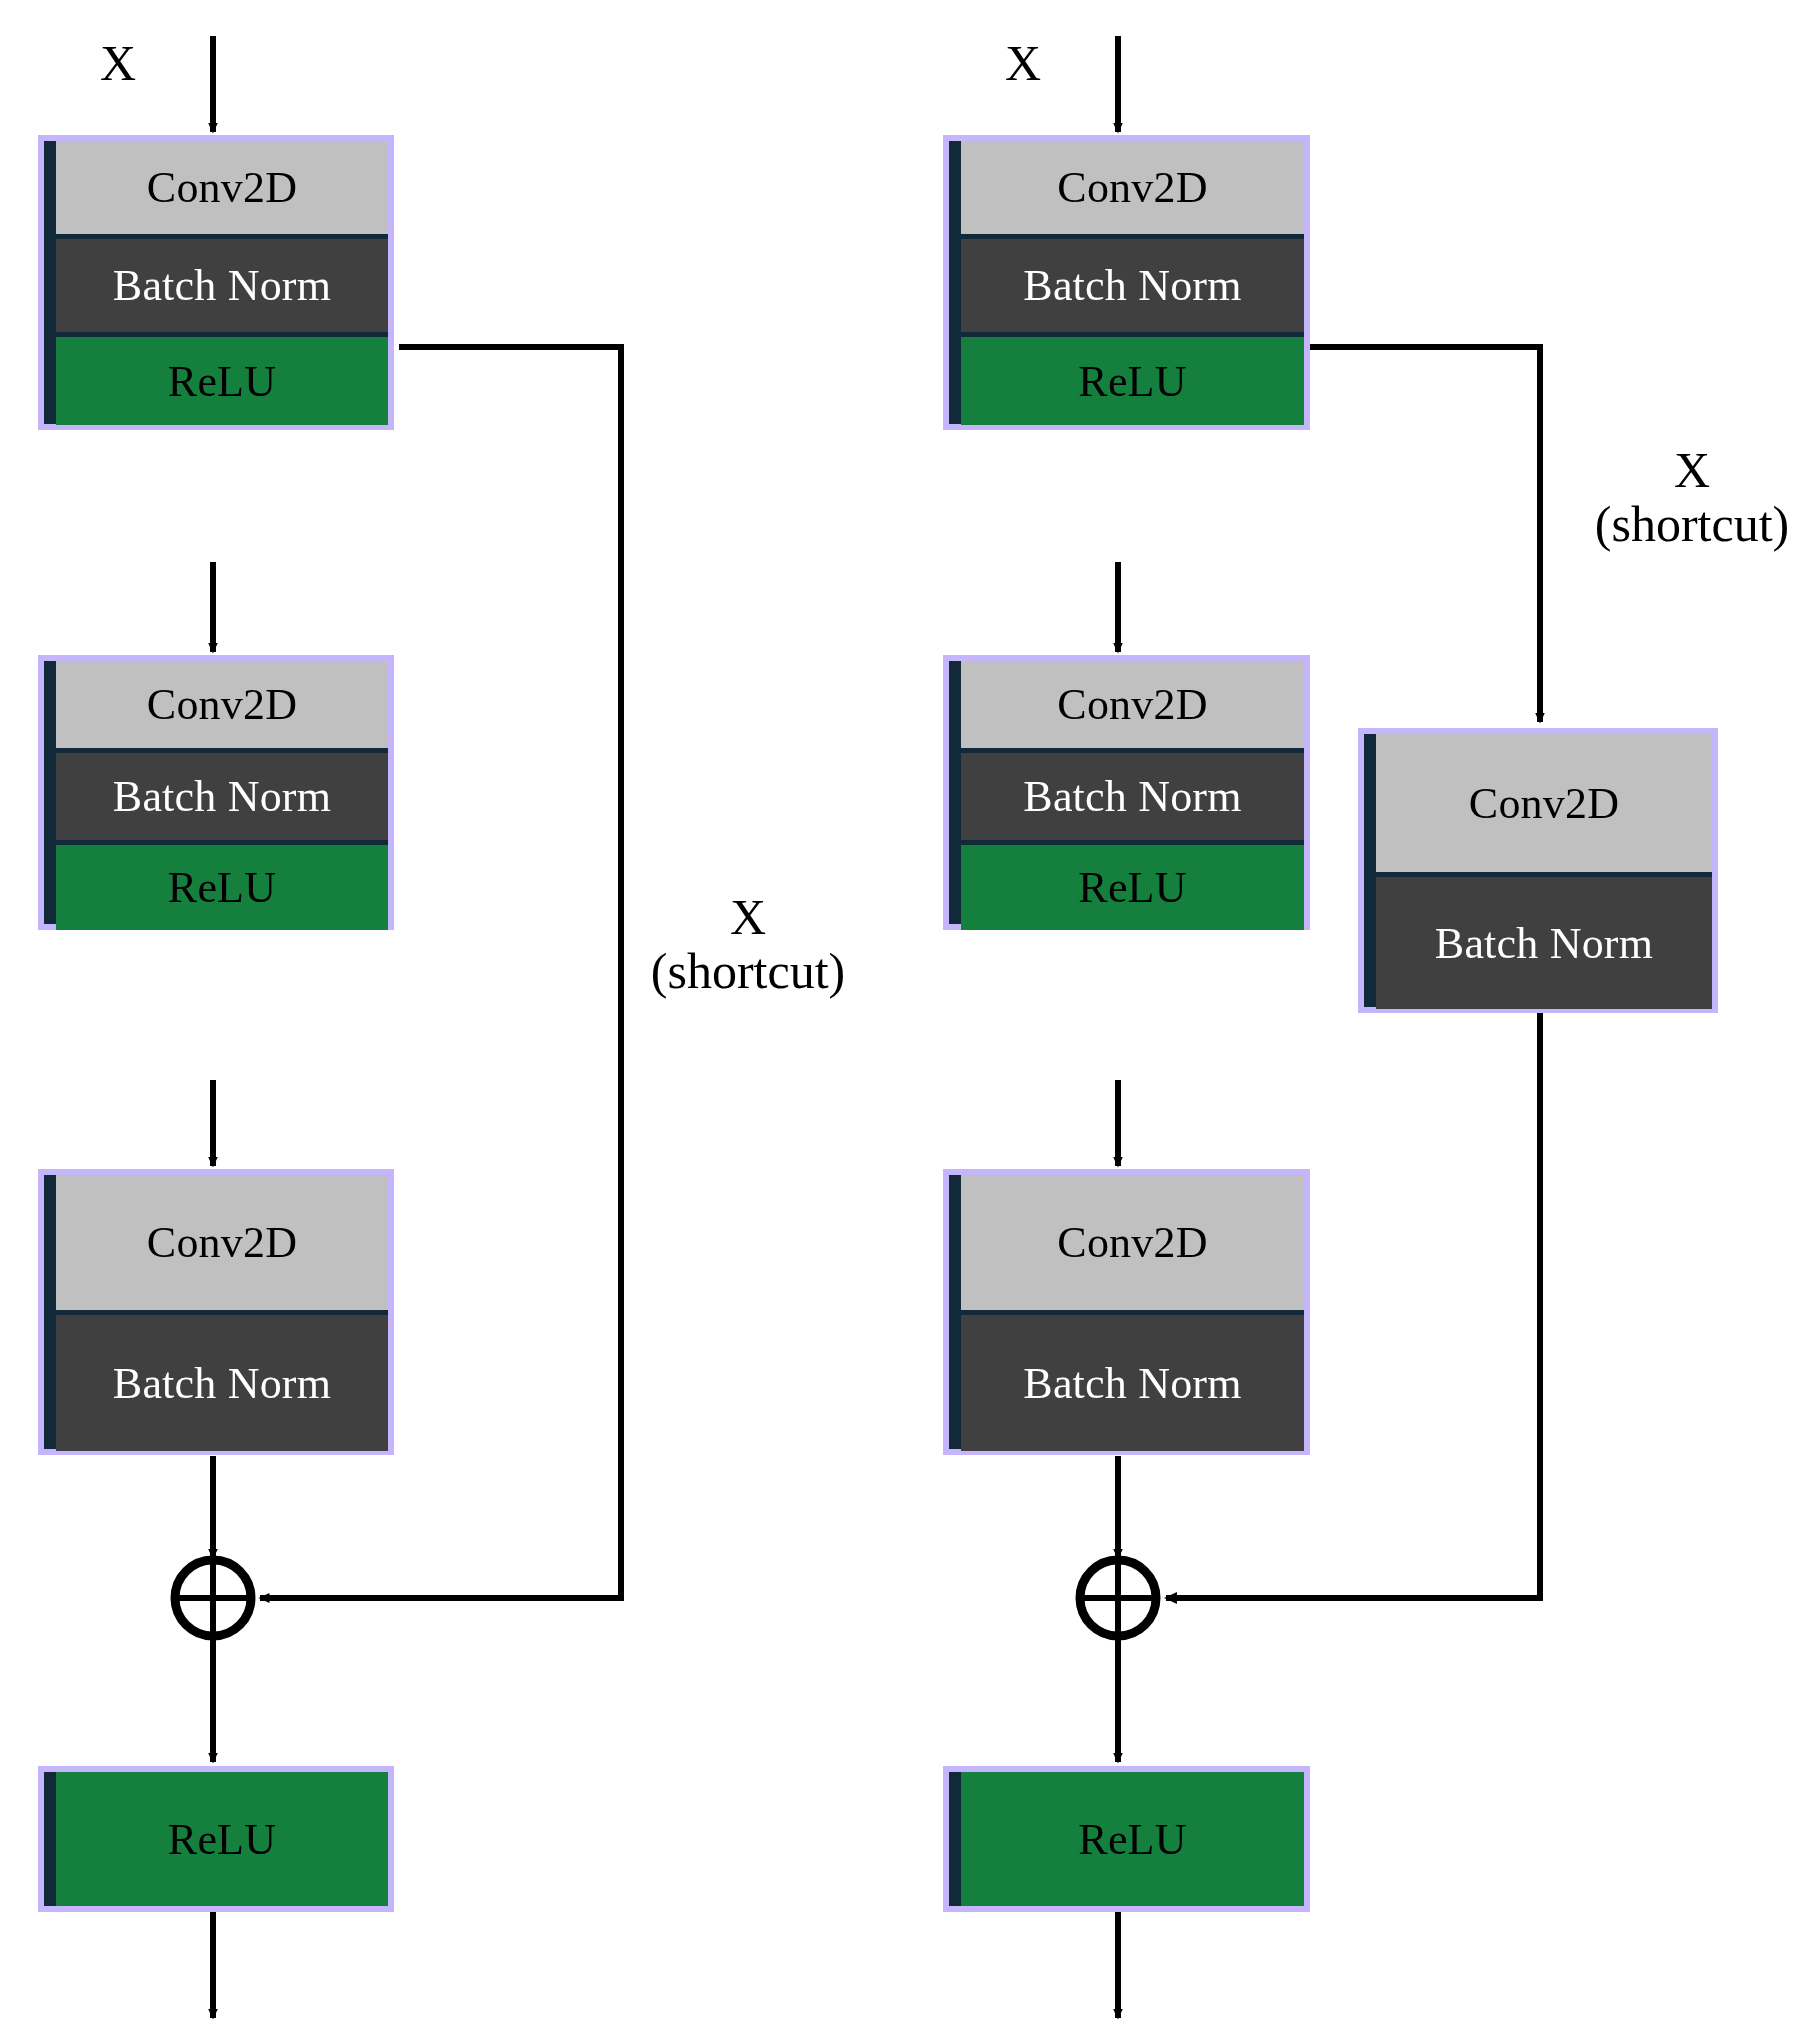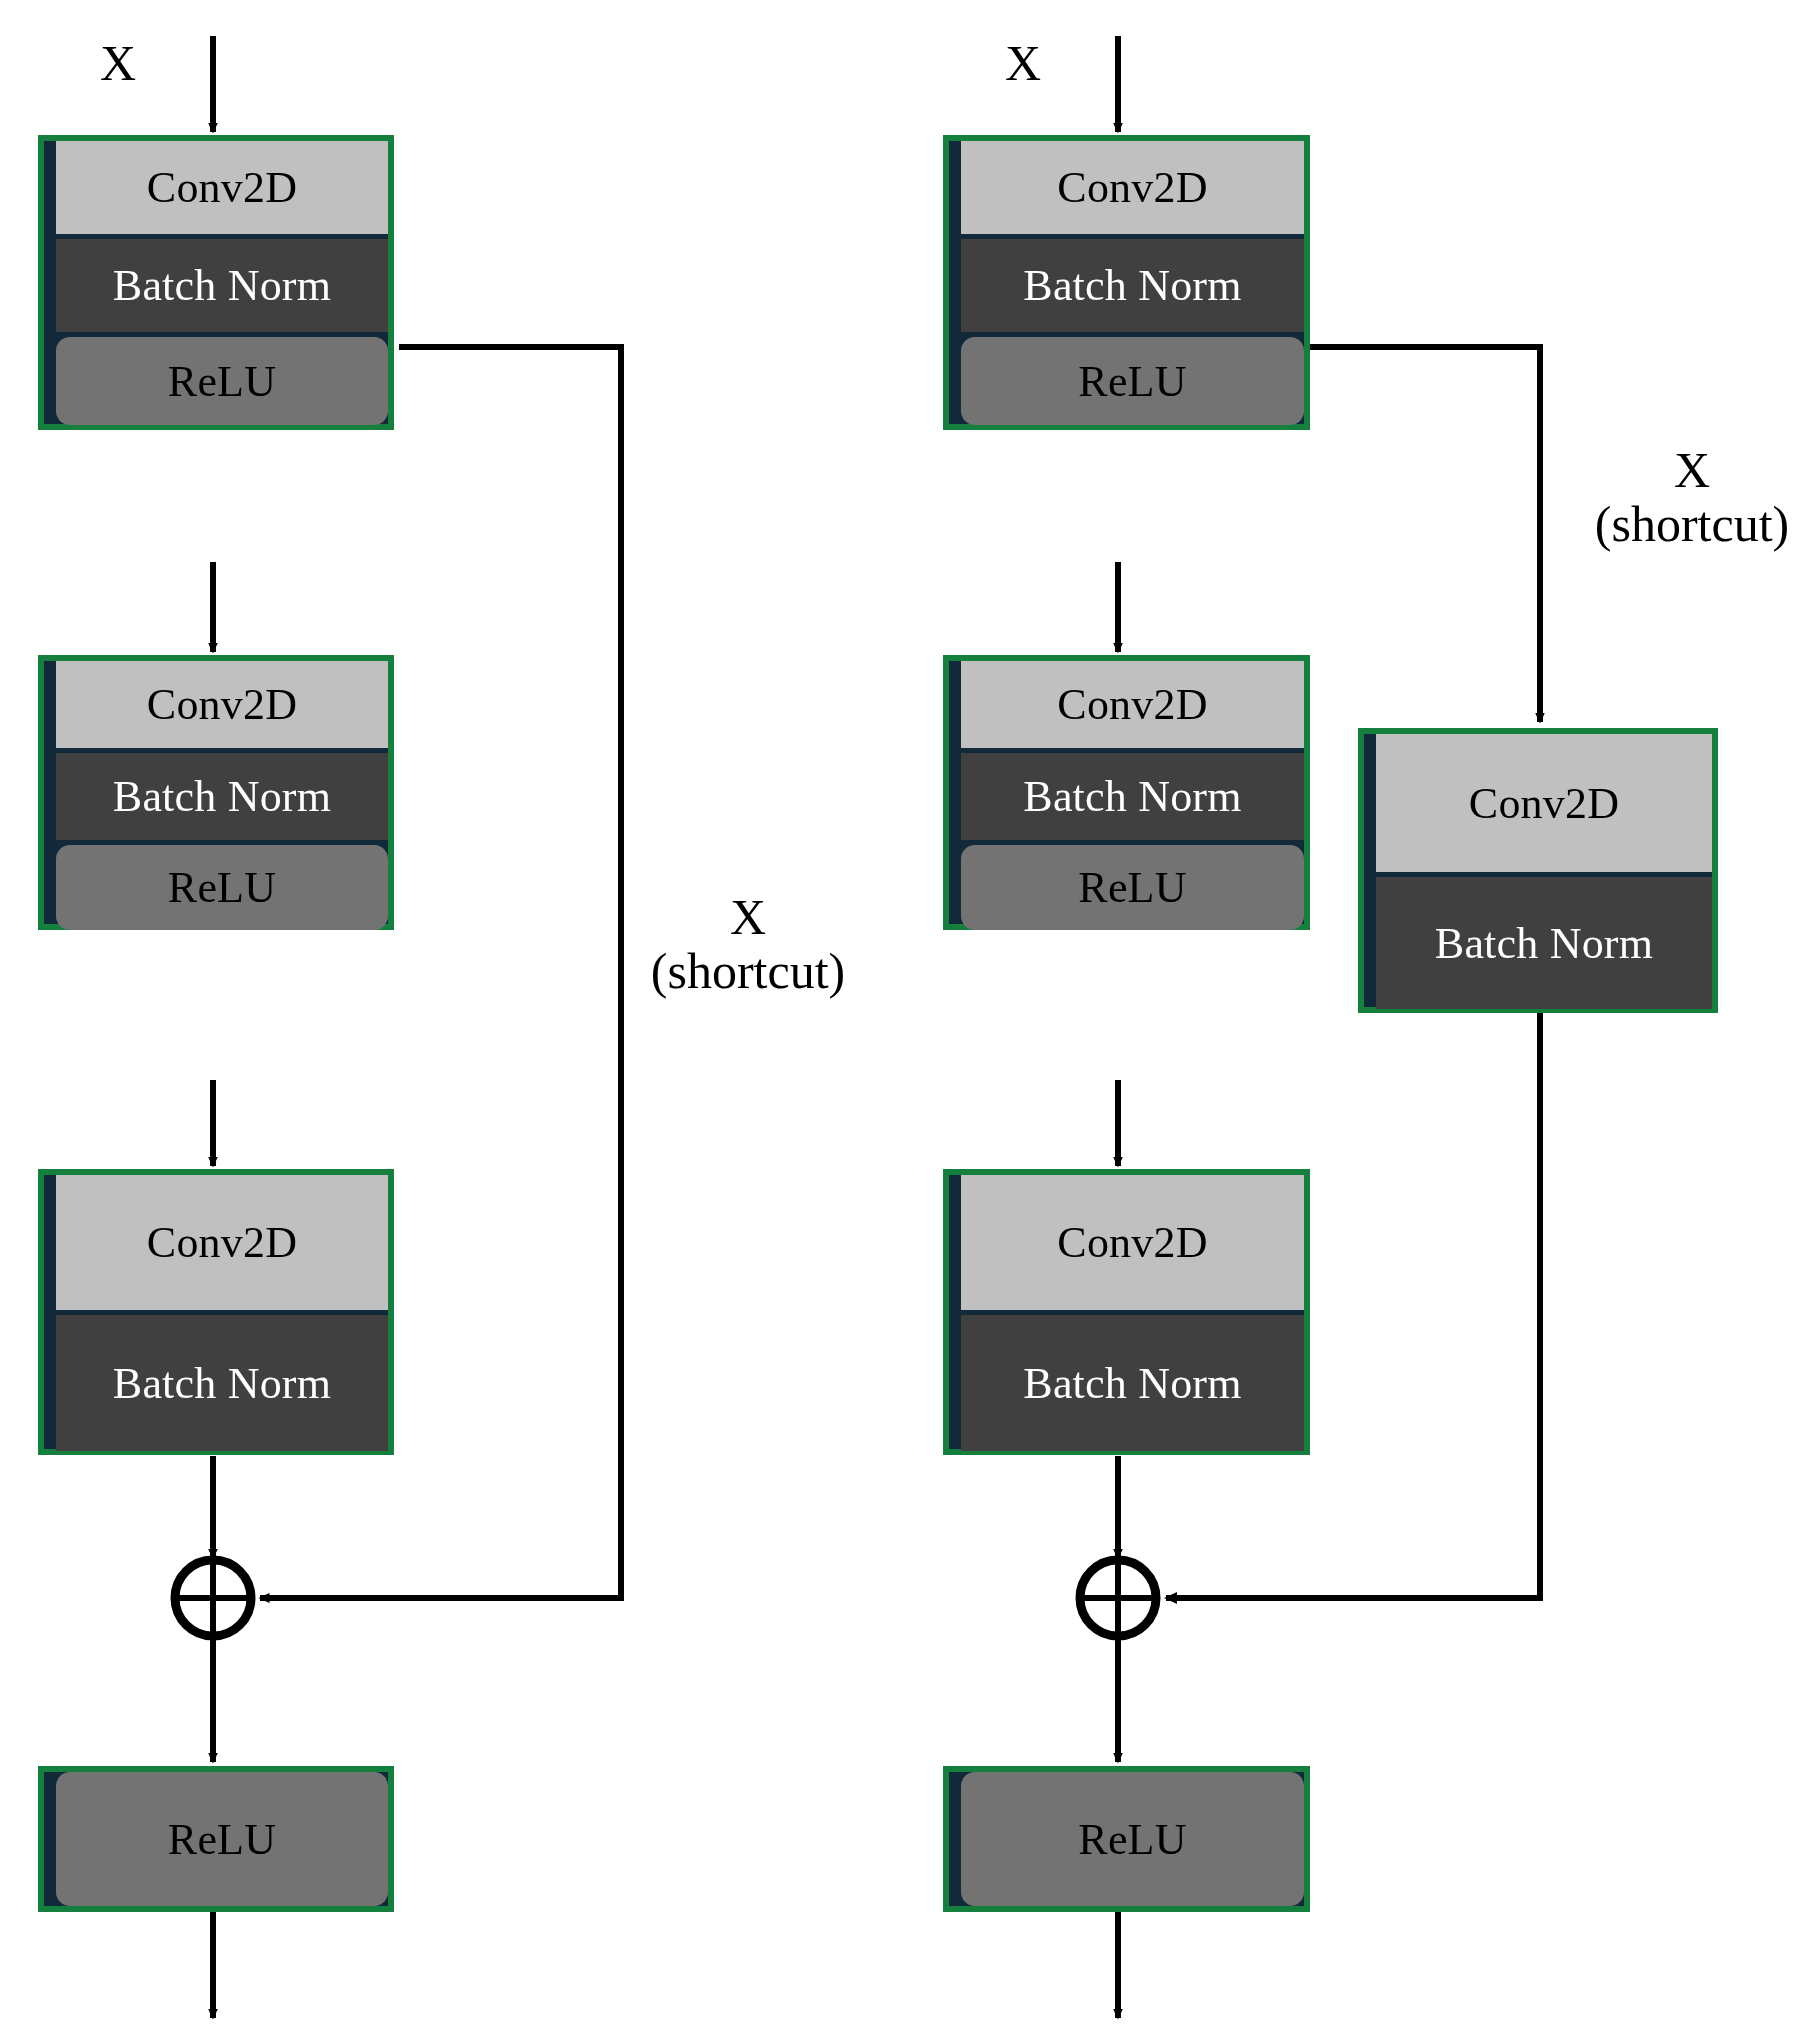--- a/index.html
+++ b/index.html
@@ -18,40 +18,40 @@
   svg.wires {
     position: absolute;
     left: 0;
     top: 0;
     width: 1820px;
     height: 2034px;
     pointer-events: none;
   }
   .stack {
     position: absolute;
-    border: 6px solid #15803d;
+    border: 6px solid #c4b5fd;
     box-sizing: border-box;
     background: #12293a;
     padding-left: 12px;
   }
   .band {
     display: flex;
     align-items: center;
     justify-content: center;
     box-sizing: border-box;
     width: 100%;
     border-bottom: 5px solid #12293a;
     letter-spacing: 0.2px;
   }
   .band:last-child {
     border-bottom: none;
   }
   .band-conv  { background: #c0c0c0; color: #000000; }
   .band-bn    { background: #404040; color: #ffffff; }
-  .band-relu  { background: #737373; color: #000000; border-radius: 14px; }
+  .band-relu  { background: #15803d; color: #000000; }
   .lbl {
     position: absolute;
     color: #000000;
     white-space: nowrap;
     line-height: 1.08;
     text-align: center;
   }
 </style>
 </head>
 <body>

